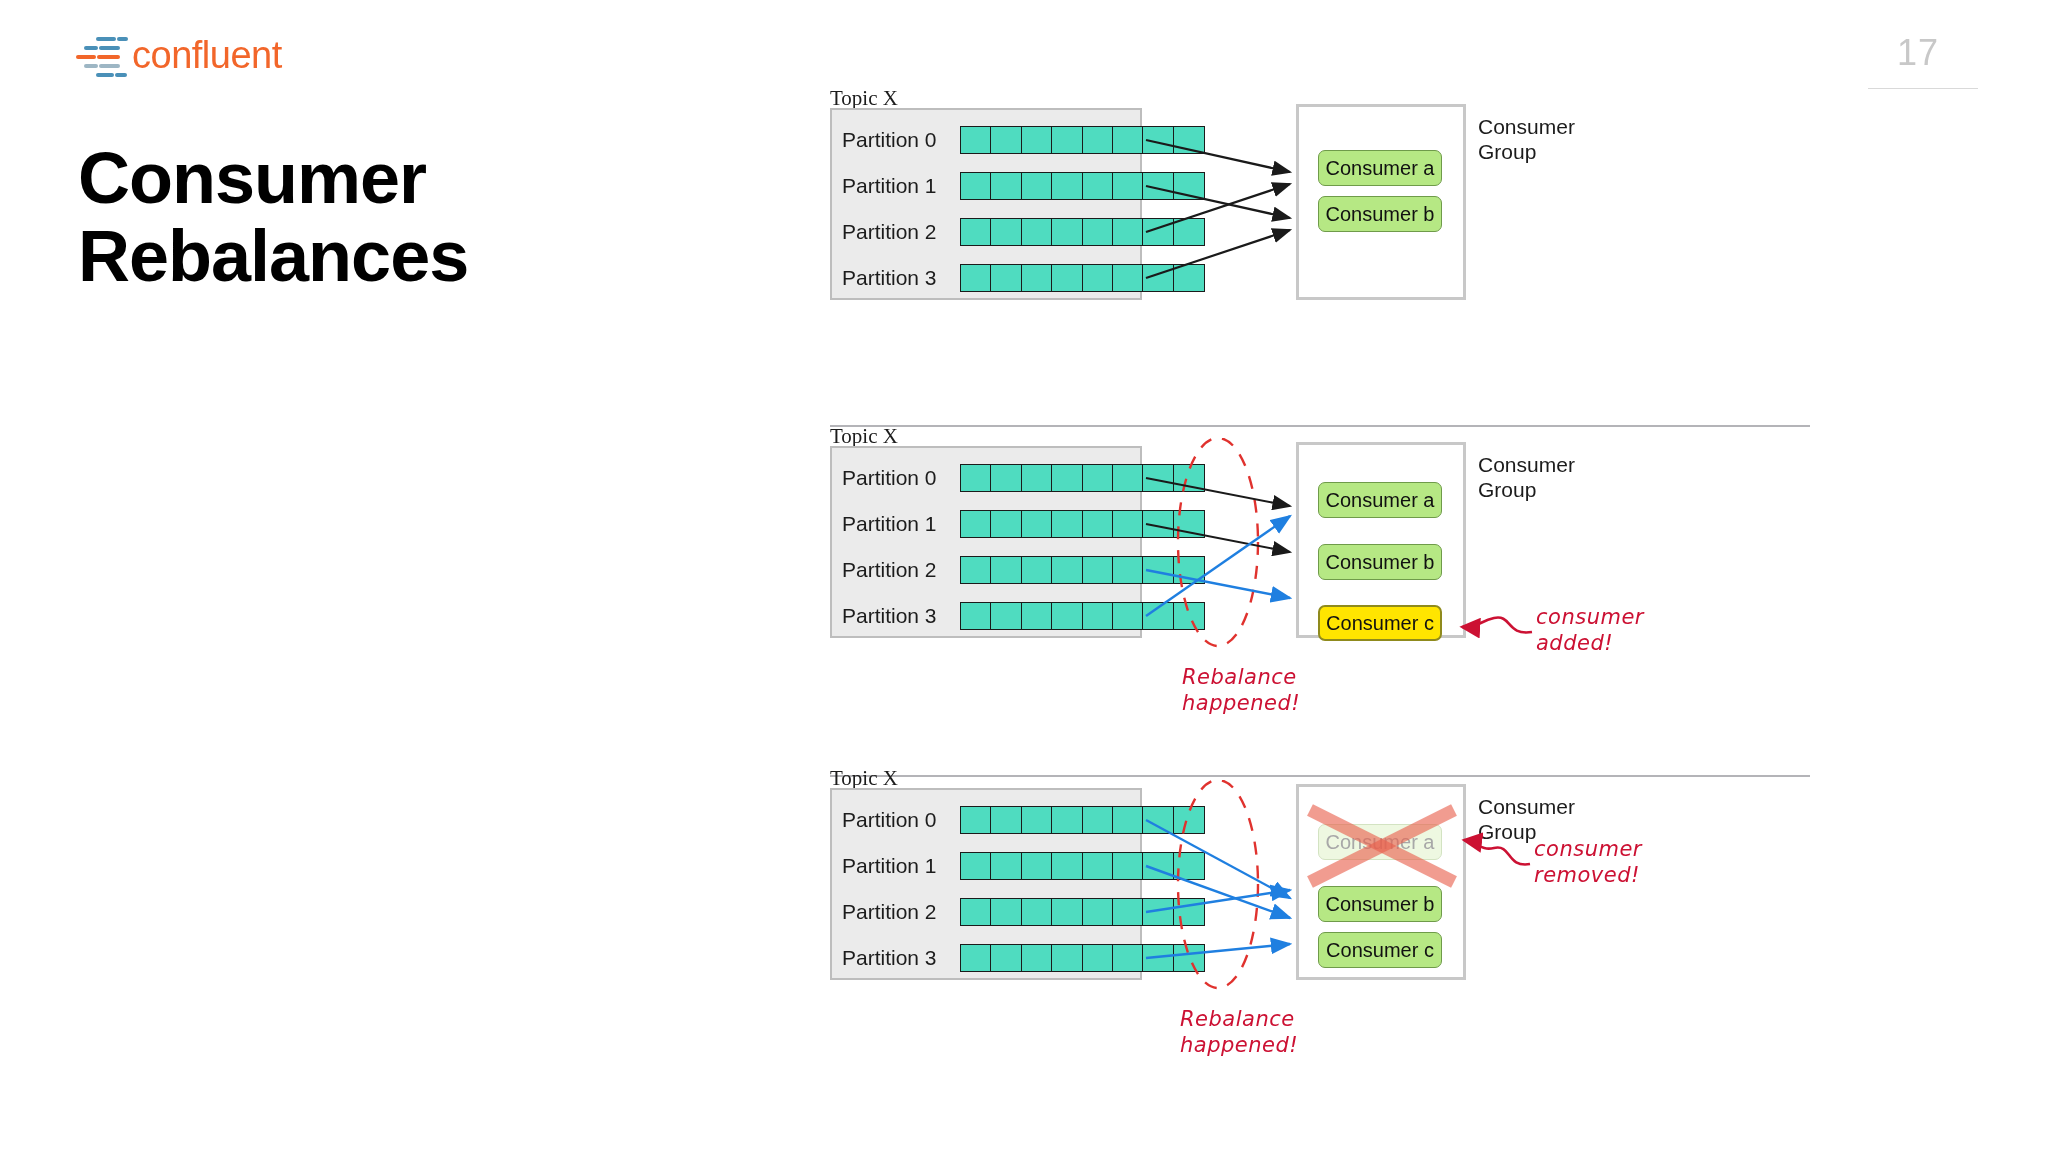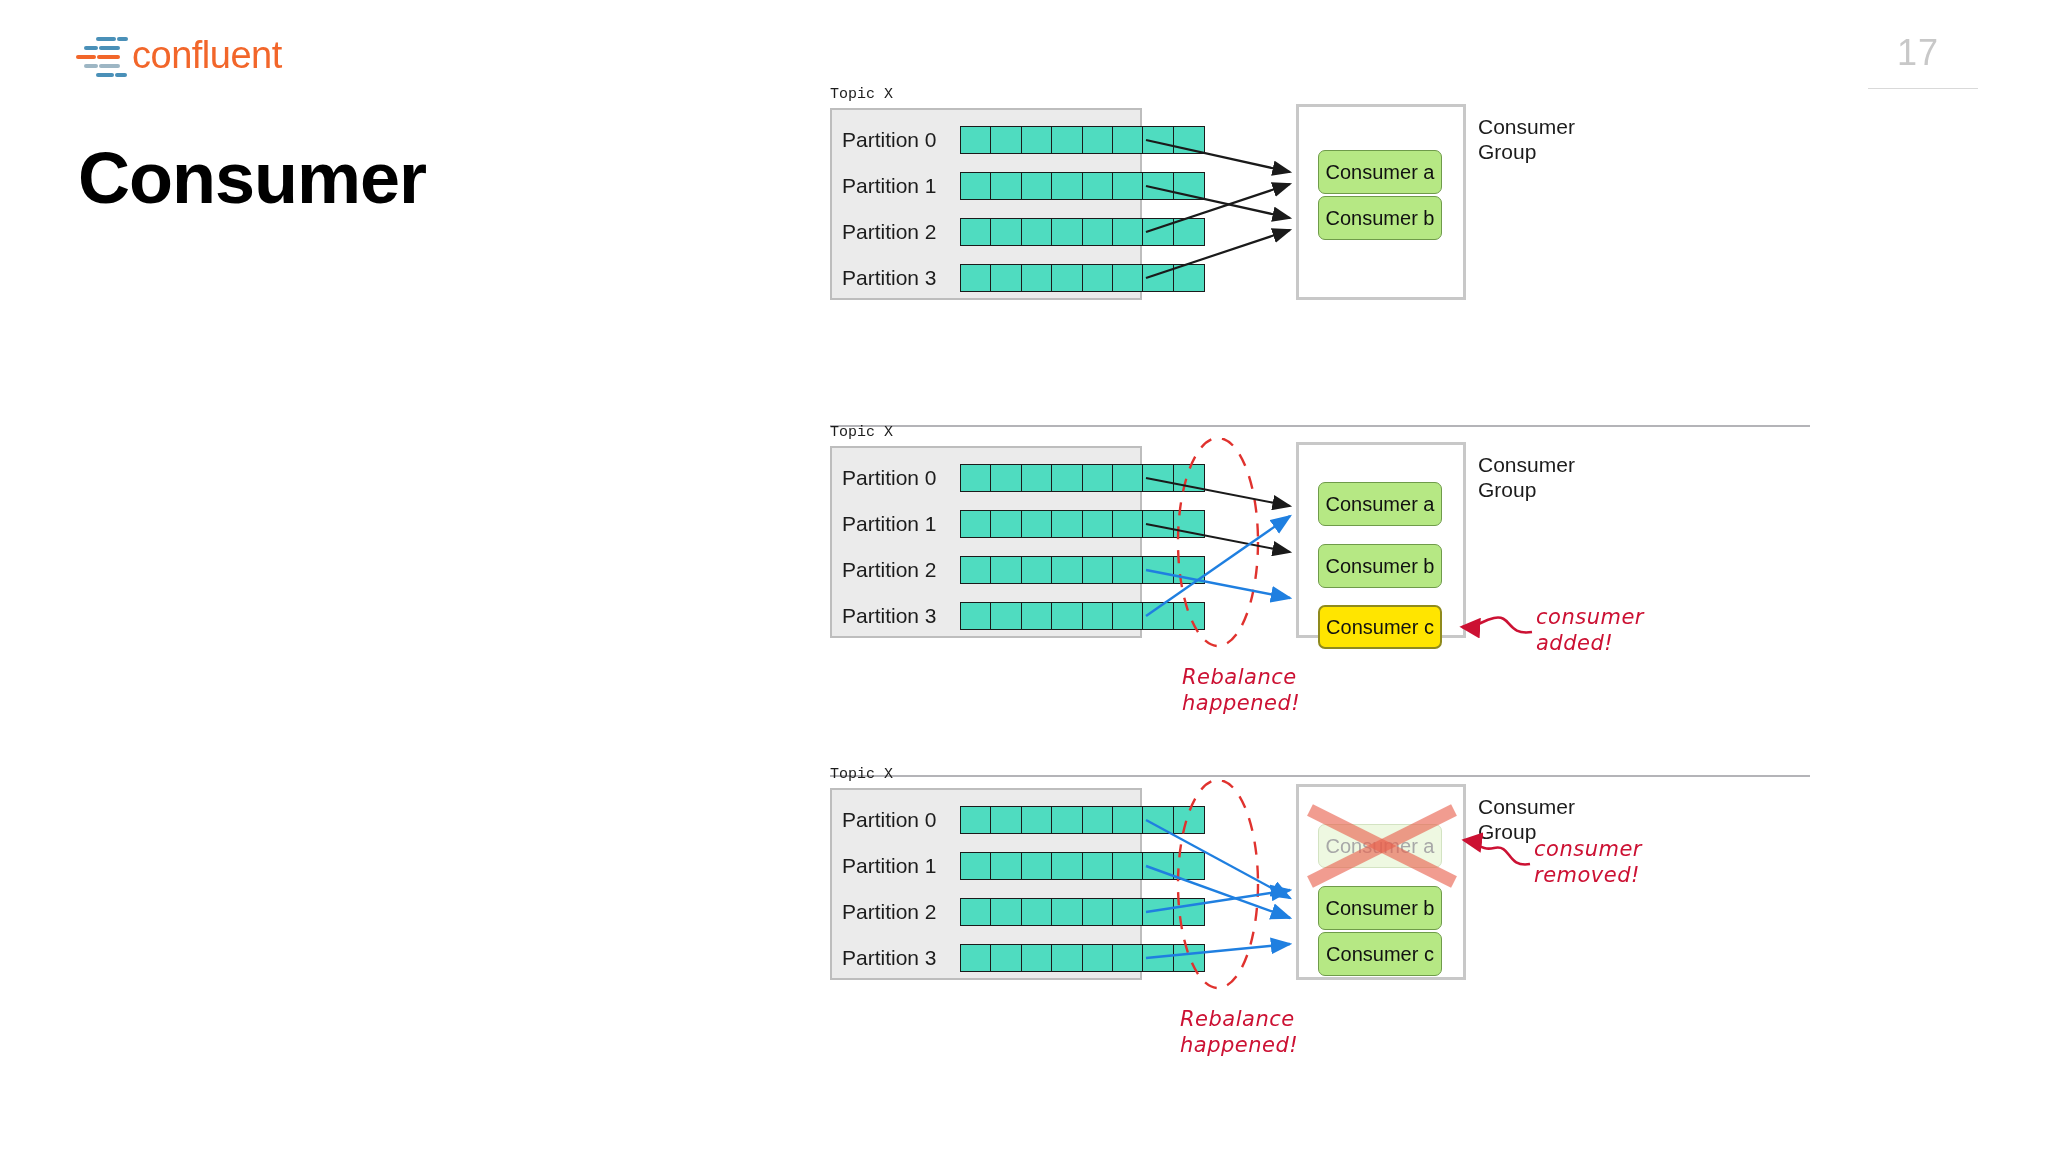--- a/index.html
+++ b/index.html
@@ -78,23 +78,23 @@
     width: 980px;
     height: 2px;
     background: #b4b4b8;
   }
   #divider-1 { top: 325px; }
   #divider-2 { top: 675px; }
 
   
   .topic-label {
     position: absolute;
-    font-size: 15px;
+    font-size: 21px;
     color: #1c1c1c;
-    font-family: Liberation Mono, monospace;
+    font-family: Liberation Serif, serif;
     white-space: nowrap;
     text-align: center;
   }
 
   
   .topic-box {
     position: absolute;
     background: #ebebeb;
     border: 2px solid #bdbdbd;
     box-sizing: border-box;
@@ -135,21 +135,21 @@
     font-size: 21px;
     line-height: 1.2;
     color: #1c1c1c;
     font-family: "Liberation Sans", sans-serif;
     white-space: nowrap;
   }
 
   .consumer {
     position: absolute;
     width: 124px;
-    height: 44px;
+    height: 36px;
     border-radius: 7px;
     display: flex;
     align-items: center;
     justify-content: center;
     font-size: 20px;
     box-sizing: border-box;
     font-family: "Liberation Sans", sans-serif;
   }
   .consumer.green {
     background: #b6e884;
@@ -205,20 +205,21 @@
     </g>
     <text x="60" y="38" font-family="'Liberation Sans', sans-serif" font-size="38" fill="#f2662a" letter-spacing="-0.5">confluent</text>
   </svg>
 </div>
 
 <div id="page-number">17</div>
 <div id="page-number-rule"></div>
 
 <div id="slide-title">
   <span class="line">Consumer</span>
+  <span class="line">Rebalances</span>
 </div>
 
 <div id="diagram-area">
 
   <div class="divider" id="divider-1"></div>
   <div class="divider" id="divider-2"></div>
 
   <div class="panel" id="panel-1">
     <div class="topic-label" style="left:0px; top:-14px;">Topic X</div>
 

